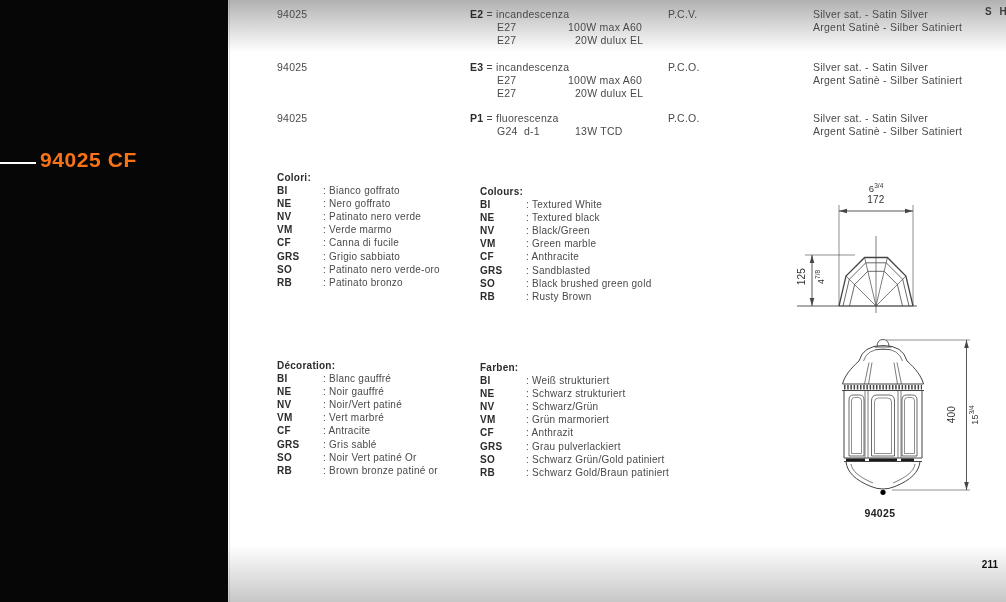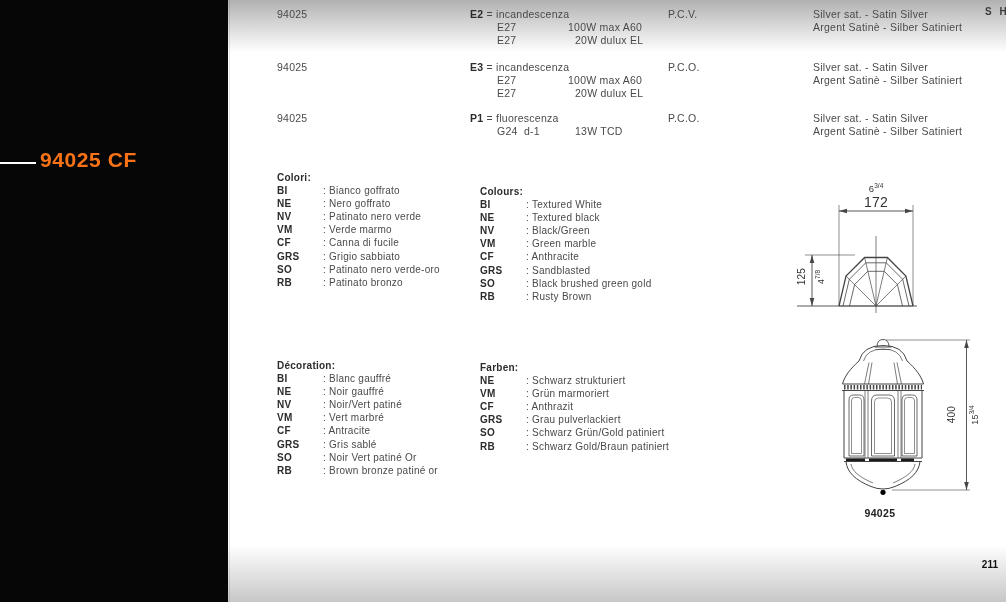--- a/index.html
+++ b/index.html
@@ -113,21 +113,23 @@
     <div><span class="code-col">NV</span><span>: Noir/Vert patiné</span></div>
     <div><span class="code-col">VM</span><span>: Vert marbré</span></div>
     <div><span class="code-col">CF</span><span>: Antracite</span></div>
     <div><span class="code-col">GRS</span><span>: Gris sablé</span></div>
     <div><span class="code-col">SO</span><span>: Noir Vert patiné Or</span></div>
     <div><span class="code-col">RB</span><span>: Brown bronze patiné or</span></div>
   </div>
 
   <div class="abs clist" style="left:480px;top:361px">
     <div class="hdr">Farben:</div>
+    <div><span class="code-col">BI</span><span>: Weiß strukturiert</span></div>
     <div><span class="code-col">NE</span><span>: Schwarz strukturiert</span></div>
+    <div><span class="code-col">NV</span><span>: Schwarz/Grün</span></div>
     <div><span class="code-col">VM</span><span>: Grün marmoriert</span></div>
     <div><span class="code-col">CF</span><span>: Anthrazit</span></div>
     <div><span class="code-col">GRS</span><span>: Grau pulverlackiert</span></div>
     <div><span class="code-col">SO</span><span>: Schwarz Grün/Gold patiniert</span></div>
     <div><span class="code-col">RB</span><span>: Schwarz Gold/Braun patiniert</span></div>
   </div>
 
   <svg class="abs" style="left:795px;top:180px" width="125" height="135" viewBox="0 0 125 135">
 
     <line x1="44" y1="31" x2="118" y2="31" stroke-width="0.9"></line>
@@ -150,21 +152,21 @@
     <line x1="81" y1="126" x2="51" y2="96" stroke-width="0.7"></line>
     <line x1="81" y1="126" x2="69.6" y2="77.5" stroke-width="0.7"></line>
     <line x1="81" y1="126" x2="92.4" y2="77.5" stroke-width="0.7"></line>
     <line x1="81" y1="126" x2="110.9" y2="96" stroke-width="0.7"></line>
     <line x1="81" y1="126" x2="118" y2="126" stroke-width="0.7"></line>
     <line x1="81" y1="126" x2="44" y2="126" stroke-width="0.7"></line>
   </svg>
   <div class="abs dim" style="left:839px;top:182px;width:74px;text-align:center">
     <span>6</span><sup>3/4</sup>
   </div>
-  <div class="abs dim" style="left:839px;top:194px;width:74px;text-align:center;font-size:14px">172</div>
+  <div class="abs dim" style="left:839px;top:194px;width:74px;text-align:center;font-size:10px">172</div>
   <div class="abs dim rot" style="left:789px;top:271px;width:24px;text-align:center;font-size:10px">125</div>
   <div class="abs dim rot" style="left:806px;top:271px;width:28px;text-align:center;font-size:8.5px">
     <span>4</span><sup>7/8</sup>
   </div>
 
   <svg class="abs" style="left:838px;top:337px" width="134" height="162" viewBox="0 0 134 162">
 
     <line x1="128.5" y1="3" x2="128.5" y2="153" stroke-width="0.9"></line>
     <polygon points="128.5,3 126.2,11 130.8,11" fill="#454545" stroke="none"></polygon>
     <polygon points="128.5,153 126.2,145 130.8,145" fill="#454545" stroke="none"></polygon>

